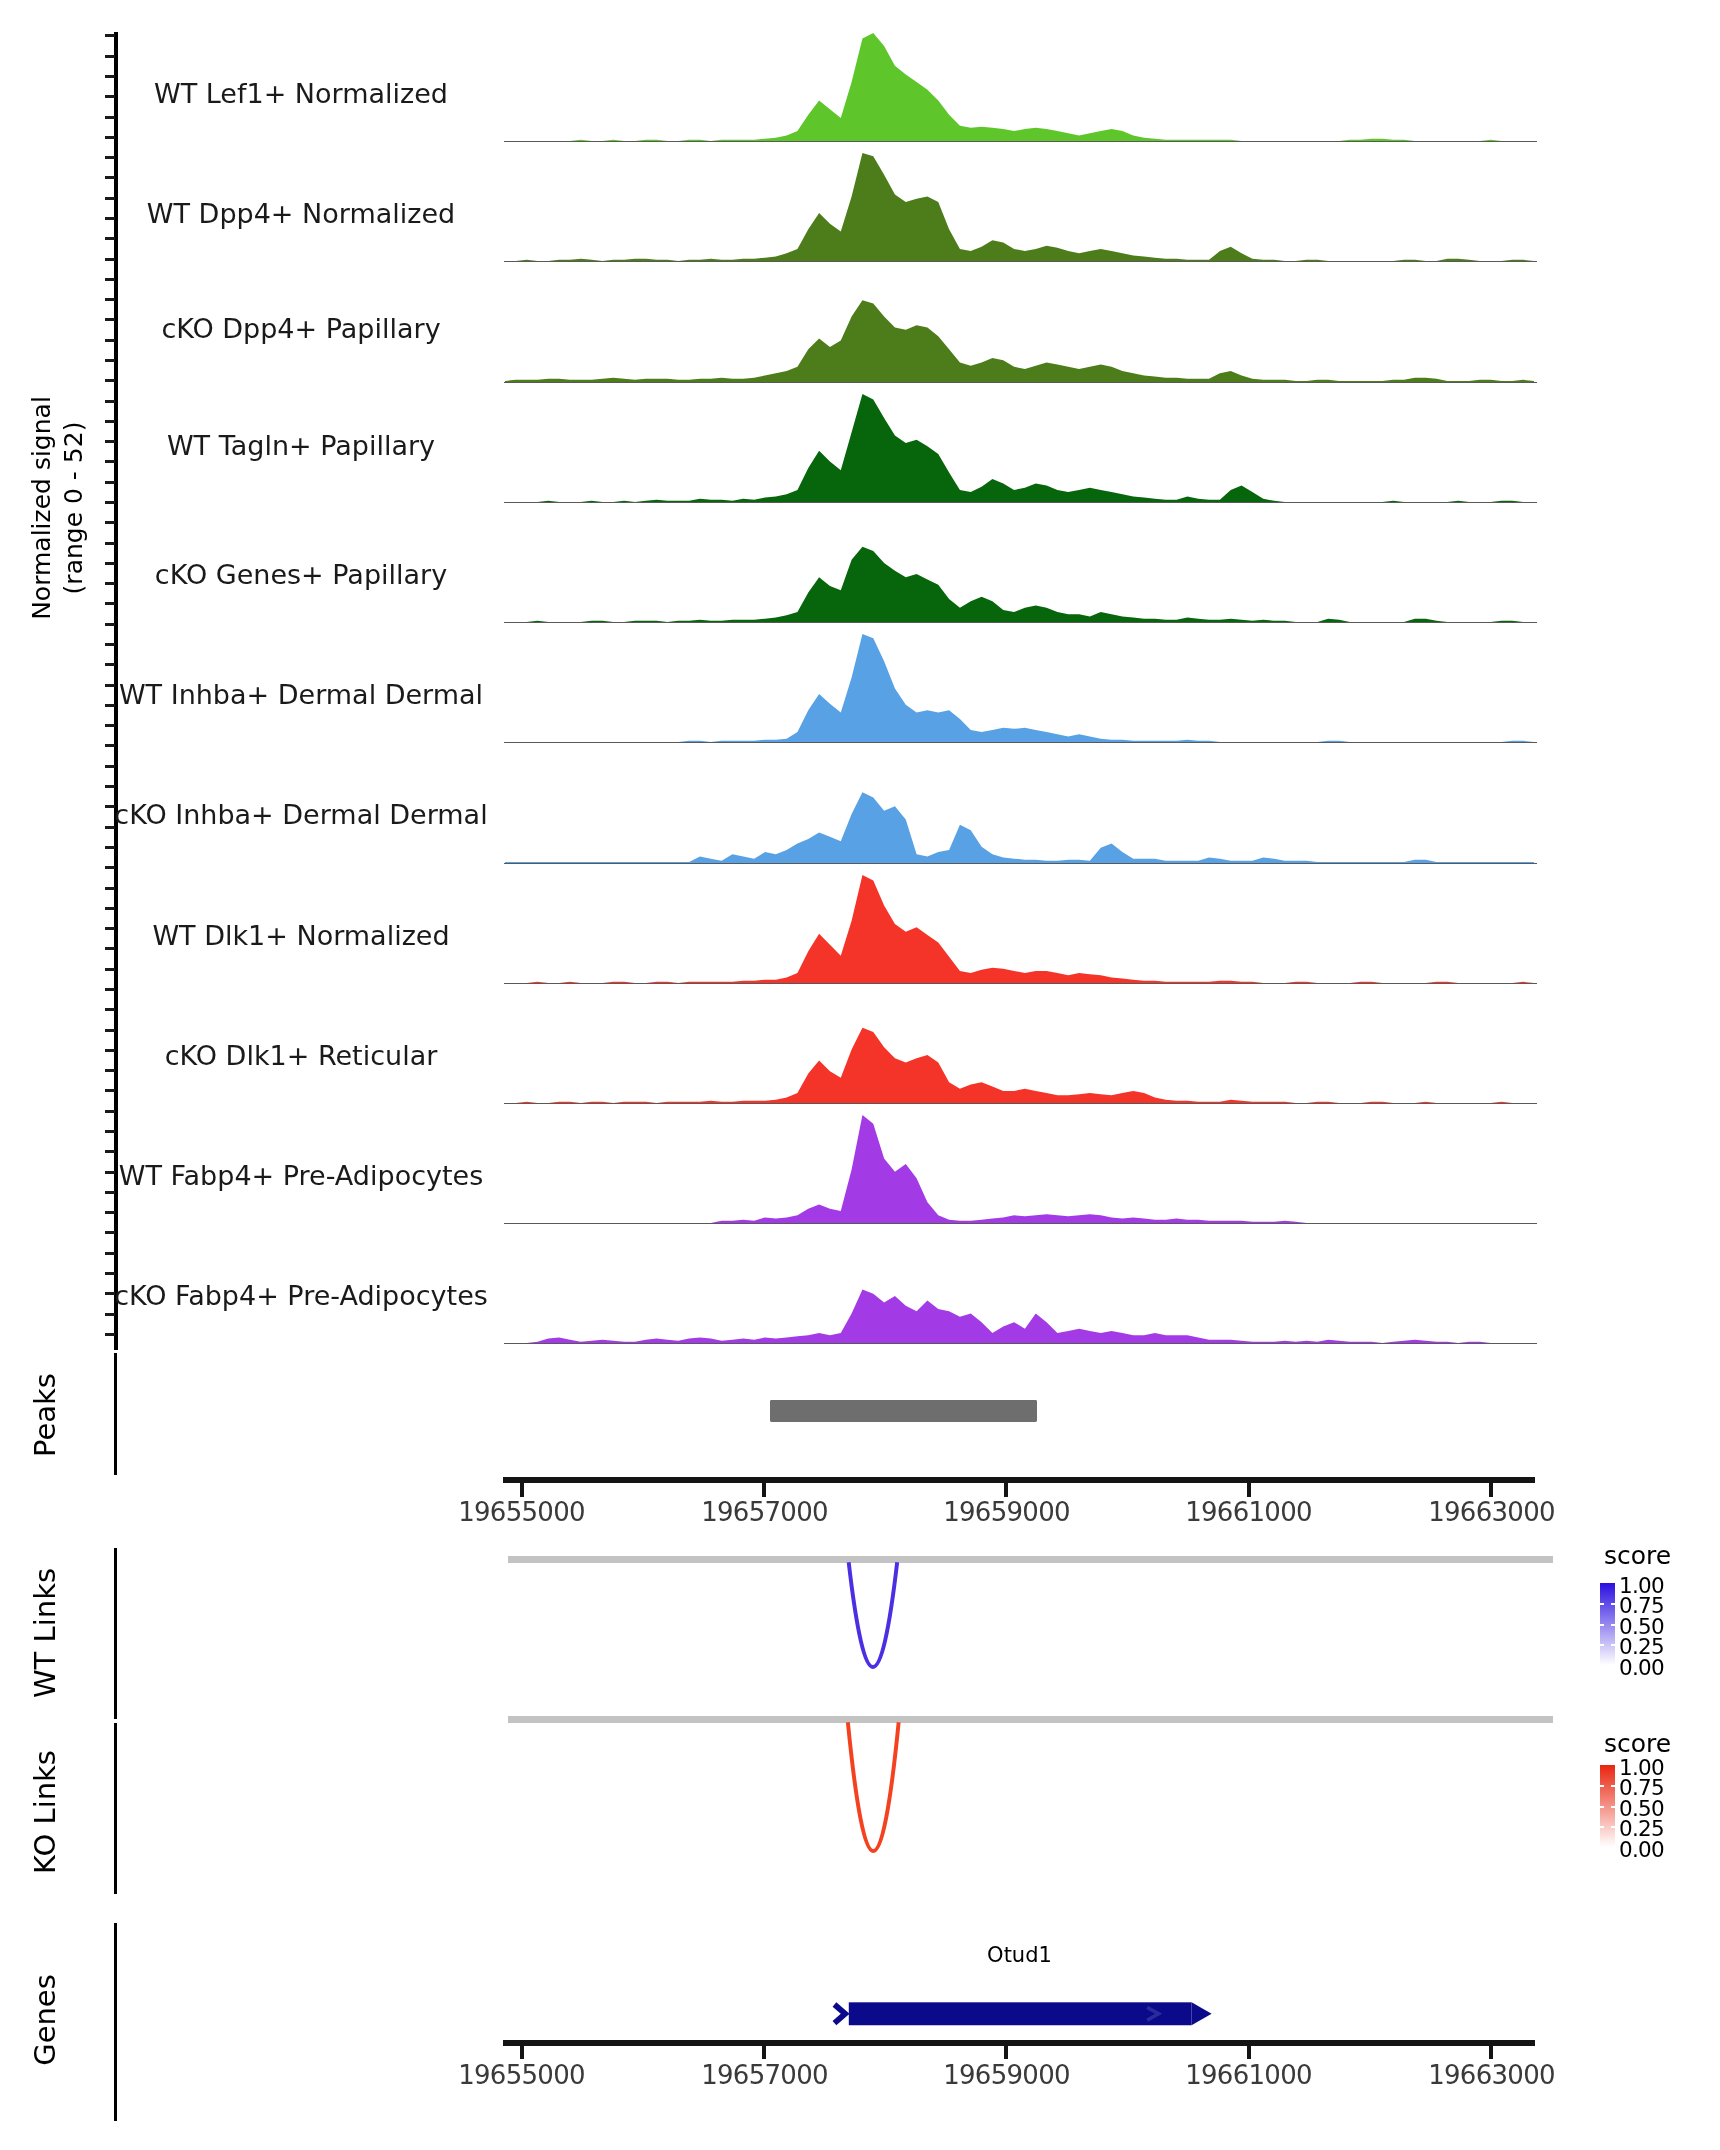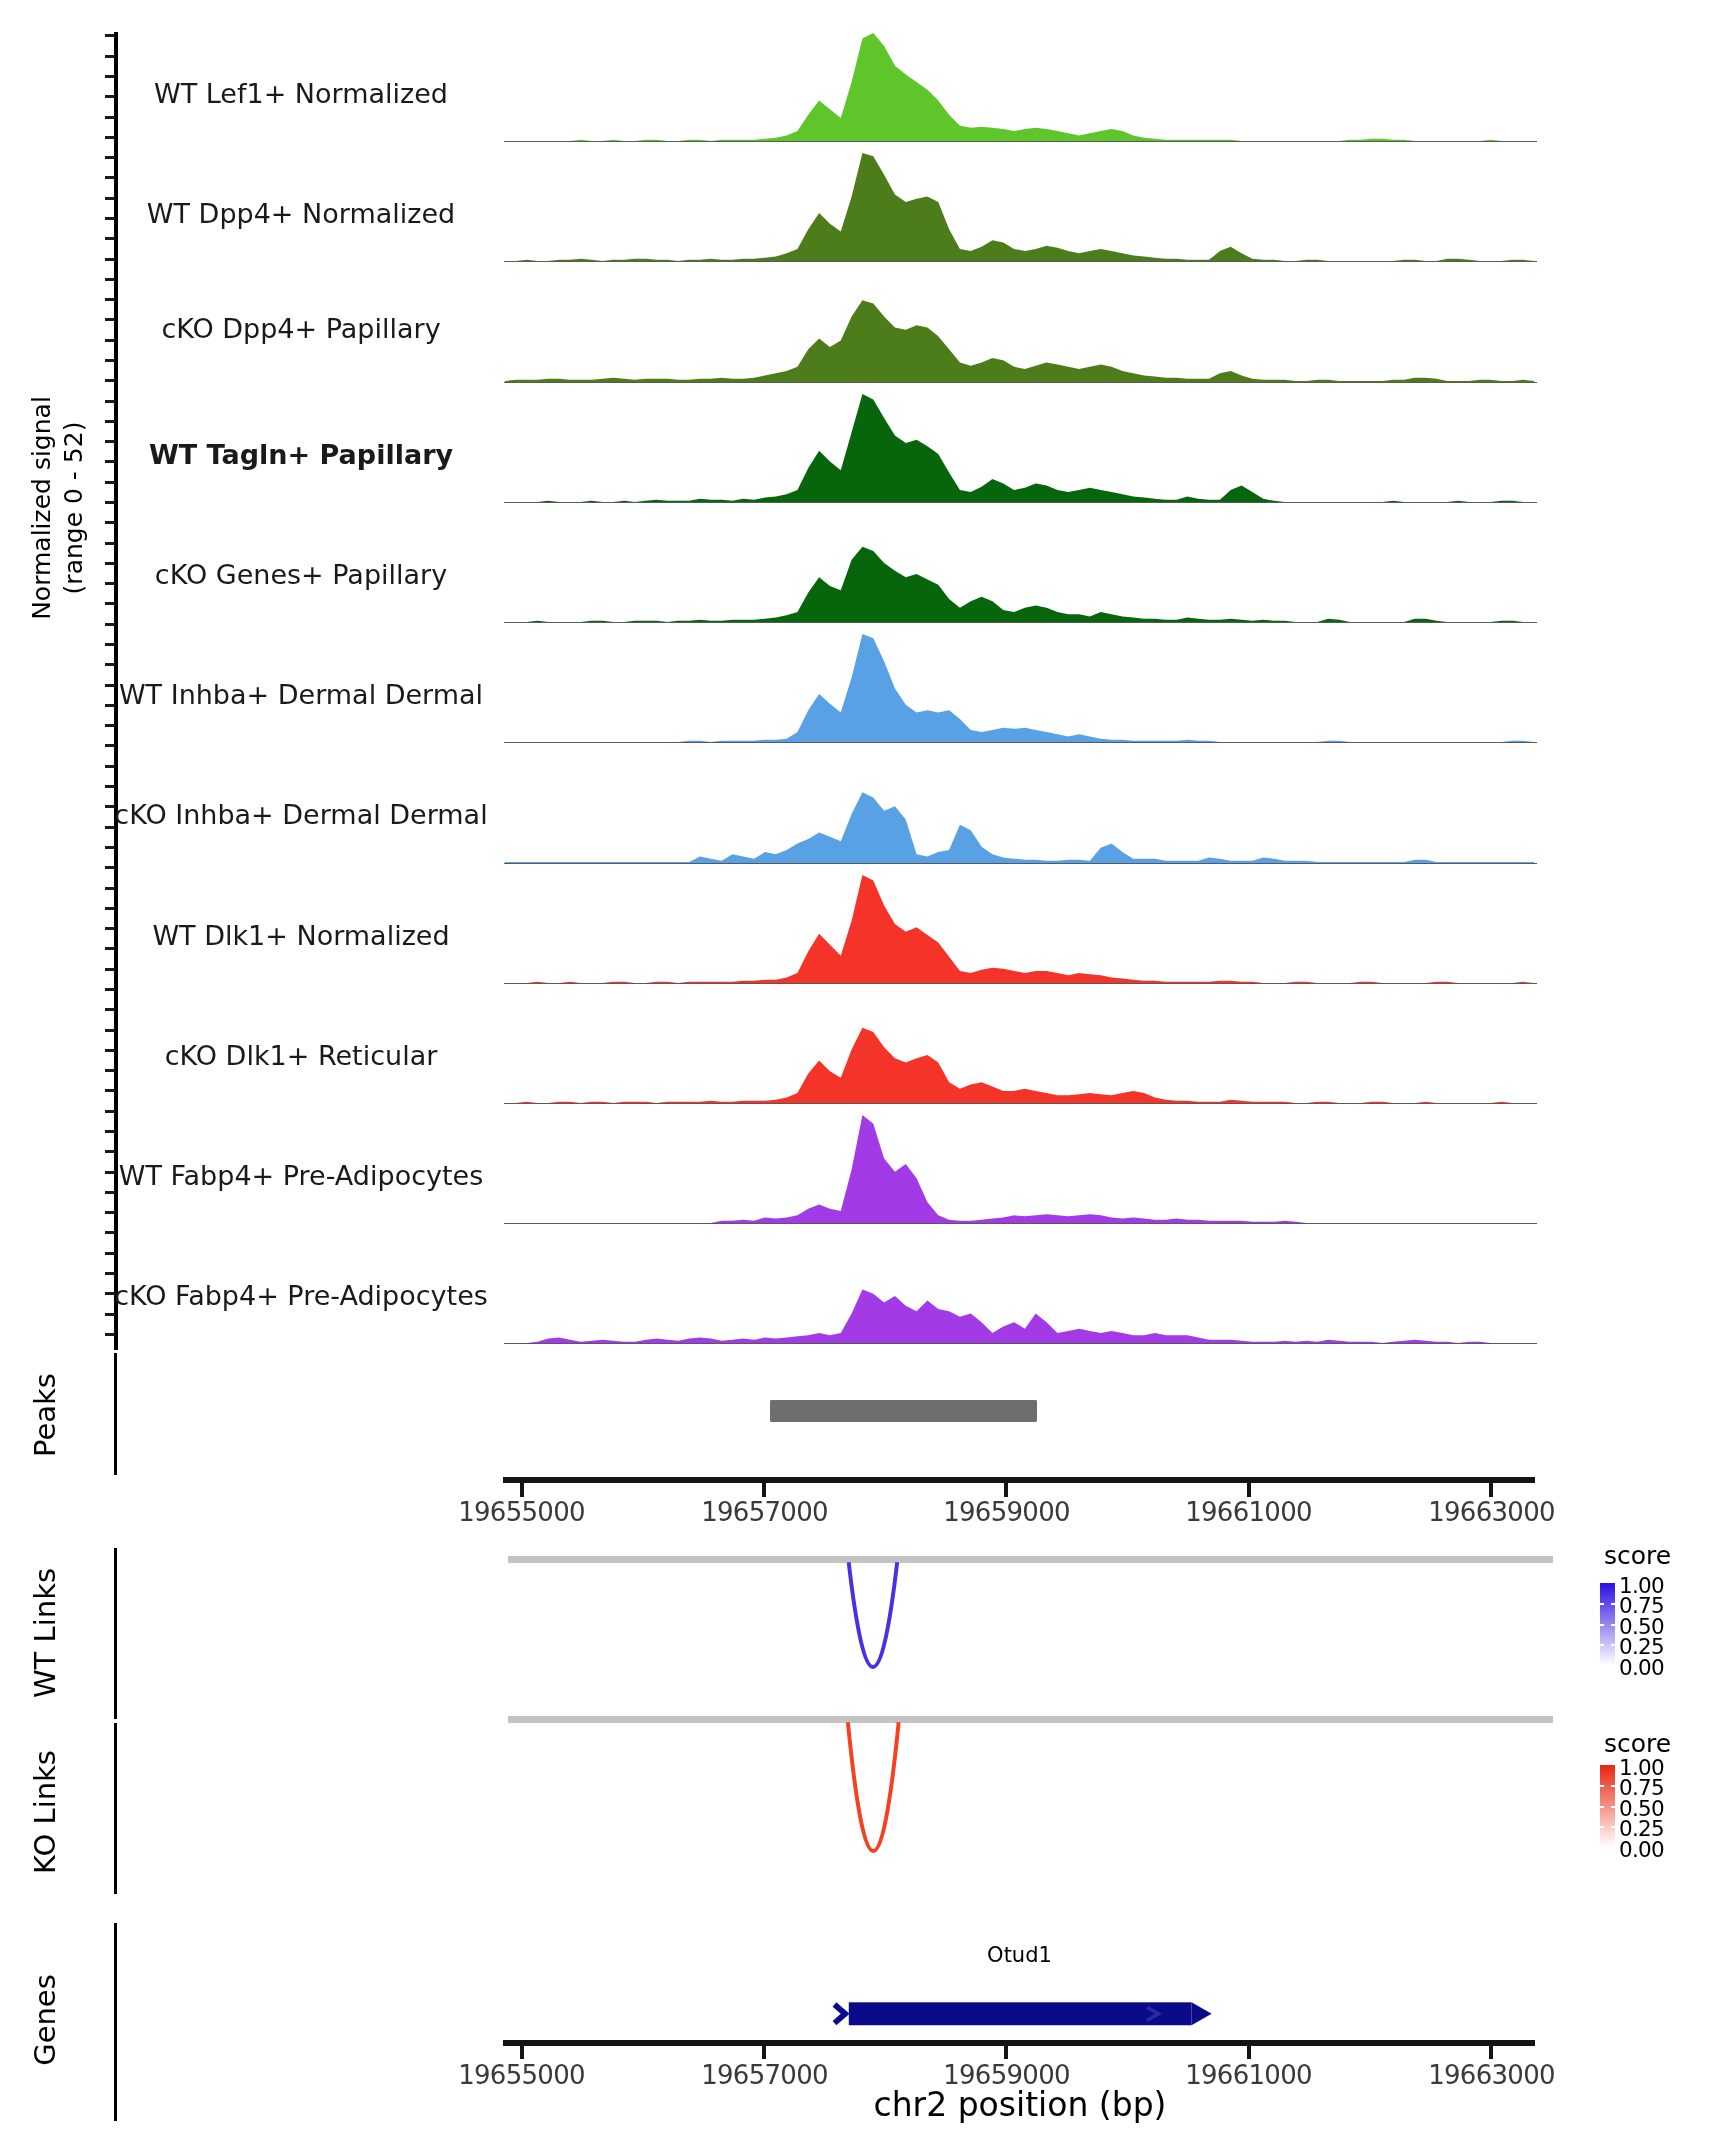--- a/index.html
+++ b/index.html
@@ -108,21 +108,21 @@
       <div class="track-label" style="position: absolute; top: 198px;">WT Dpp4+ Normalized</div>
       <svg viewBox="0 0 95 100" preserveAspectRatio="none" style="left: 505px; top: 153px; width: 1029px; height: 109px;">
         <polygon points="0,100 0,99 1,99 2,98 3,99 4,99 5,98 6,98 7,97 8,98 9,99 10,98 11,98 12,97 13,97 14,98 15,98 16,99 17,98 18,98 19,97 20,98 21,98 22,97 23,97 24,96 25,95 26,92 27,88 28,70 29,55 30,65 31,72 32,40 33,0 34,3 35,20 36,38 37,45 38,42 39,40 40,45 41,70 42,88 43,90 44,86 45,80 46,82 47,88 48,90 49,88 50,85 51,87 52,90 53,92 54,90 55,88 56,90 57,92 58,94 59,95 60,96 61,97 62,97 63,98 64,98 65,98 66,90 67,86 68,92 69,97 70,98 71,98 72,99 73,99 74,98 75,98 76,99 77,99 78,99 79,99 80,99 81,99 82,99 83,98 84,98 85,99 86,99 87,97 88,97 89,98 90,99 91,99 92,99 93,98 94,98 95,99 95,100" fill="#4C7D1A"></polygon>
       </svg>
       <div class=" baseline" style="position: absolute; left: 504px; top: 261px; width: 1033px;"></div>
       <div class="track-label" style="position: absolute; top: 313px;">cKO Dpp4+ Papillary</div>
       <svg viewBox="0 0 95 100" preserveAspectRatio="none" style="left: 505px; top: 273px; width: 1029px; height: 109px;">
         <polygon points="0,100 0,99 1,98 2,98 3,98 4,97 5,97 6,98 7,98 8,98 9,97 10,96 11,97 12,98 13,97 14,97 15,97 16,98 17,98 18,97 19,97 20,96 21,97 22,97 23,96 24,94 25,92 26,90 27,86 28,70 29,60 30,68 31,62 32,40 33,25 34,28 35,40 36,50 37,52 38,48 39,50 40,58 41,70 42,82 43,85 44,82 45,78 46,80 47,86 48,88 49,85 50,82 51,84 52,86 53,88 54,86 55,84 56,86 57,90 58,92 59,94 60,95 61,96 62,96 63,97 64,97 65,97 66,92 67,90 68,94 69,97 70,98 71,98 72,98 73,99 74,99 75,98 76,98 77,99 78,99 79,99 80,99 81,99 82,98 83,98 84,96 85,96 86,97 87,99 88,99 89,99 90,98 91,98 92,99 93,99 94,98 95,99 95,100" fill="#4C7D1A"></polygon>
       </svg>
       <div class=" baseline" style="position: absolute; left: 504px; top: 382px; width: 1033px;"></div>
-      <div class="track-label" style="position: absolute; top: 439px; font-weight: bold;">WT Tagln+ Papillary</div>
+      <div class="track-label" style="position: absolute; top: 430px;">WT Tagln+ Papillary</div>
       <svg viewBox="0 0 95 100" preserveAspectRatio="none" style="left: 505px; top: 394px; width: 1029px; height: 109px;">
         <polygon points="0,100 0,99 1,99 2,99 3,99 4,98 5,99 6,99 7,99 8,98 9,99 10,99 11,98 12,99 13,98 14,97 15,98 16,98 17,98 18,96 19,97 20,97 21,98 22,96 23,97 24,95 25,94 26,92 27,88 28,68 29,52 30,62 31,70 32,35 33,0 34,5 35,22 36,38 37,45 38,42 39,48 40,55 41,72 42,88 43,90 44,85 45,78 46,82 47,88 48,86 49,82 50,84 51,88 52,90 53,88 54,86 55,88 56,90 57,92 58,94 59,95 60,96 61,97 62,97 63,94 64,96 65,97 66,97 67,88 68,84 69,90 70,96 71,98 72,99 73,99 74,99 75,99 76,99 77,99 78,99 79,99 80,99 81,99 82,98 83,99 84,99 85,99 86,99 87,99 88,98 89,99 90,99 91,99 92,98 93,98 94,99 95,99 95,100" fill="#07660B"></polygon>
       </svg>
       <div class=" baseline" style="position: absolute; left: 504px; top: 502px; width: 1033px;"></div>
       <div class="track-label" style="position: absolute; top: 559px;">cKO Genes+ Papillary</div>
       <svg viewBox="0 0 95 100" preserveAspectRatio="none" style="left: 505px; top: 514px; width: 1029px; height: 109px;">
         <polygon points="0,100 0,99 1,99 2,99 3,98 4,99 5,99 6,99 7,99 8,98 9,98 10,99 11,99 12,98 13,98 14,98 15,99 16,98 17,98 18,97 19,98 20,98 21,97 22,97 23,97 24,96 25,95 26,93 27,90 28,72 29,58 30,66 31,70 32,42 33,30 34,34 35,45 36,52 37,58 38,55 39,60 40,65 41,78 42,86 43,80 44,76 45,80 46,88 47,90 48,86 49,84 50,86 51,90 52,92 53,92 54,94 55,90 56,92 57,94 58,95 59,96 60,96 61,97 62,97 63,95 64,96 65,97 66,97 67,96 68,97 69,98 70,97 71,98 72,98 73,99 74,99 75,99 76,96 77,97 78,99 79,99 80,99 81,99 82,99 83,99 84,96 85,96 86,98 87,99 88,99 89,99 90,99 91,99 92,98 93,98 94,99 95,99 95,100" fill="#07660B"></polygon>
       </svg>
       <div class=" baseline" style="position: absolute; left: 504px; top: 622px; width: 1033px;"></div>
       <div class="track-label" style="position: absolute; top: 679px;">WT Inhba+ Dermal Dermal</div>
@@ -238,16 +238,15 @@
       <div class="x-num" style="position: absolute; left: 414px; top: 2060px;">19655000</div>
       <div style="position: absolute; left: 762px; top: 2045px; width: 4.3px; height: 14.3px; background: rgb(20, 20, 20);"></div>
       <div class="x-num" style="position: absolute; left: 657px; top: 2060px;">19657000</div>
       <div style="position: absolute; left: 1004px; top: 2045px; width: 4.3px; height: 14.3px; background: rgb(20, 20, 20);"></div>
       <div class="x-num" style="position: absolute; left: 899px; top: 2060px;">19659000</div>
       <div style="position: absolute; left: 1247px; top: 2045px; width: 4.3px; height: 14.3px; background: rgb(20, 20, 20);"></div>
       <div class="x-num" style="position: absolute; left: 1141px; top: 2060px;">19661000</div>
       <div style="position: absolute; left: 1489px; top: 2045px; width: 4.3px; height: 14.3px; background: rgb(20, 20, 20);"></div>
       <div class="x-num" style="position: absolute; left: 1384px; top: 2060px;">19663000</div>
     </div>
-  <div class="abs" style="left:733px;top:2085px;width:574px;text-align:center;font-size:33px;">chr2 position (bp)</div>
 
 </div>
 
 
 </body></html>

